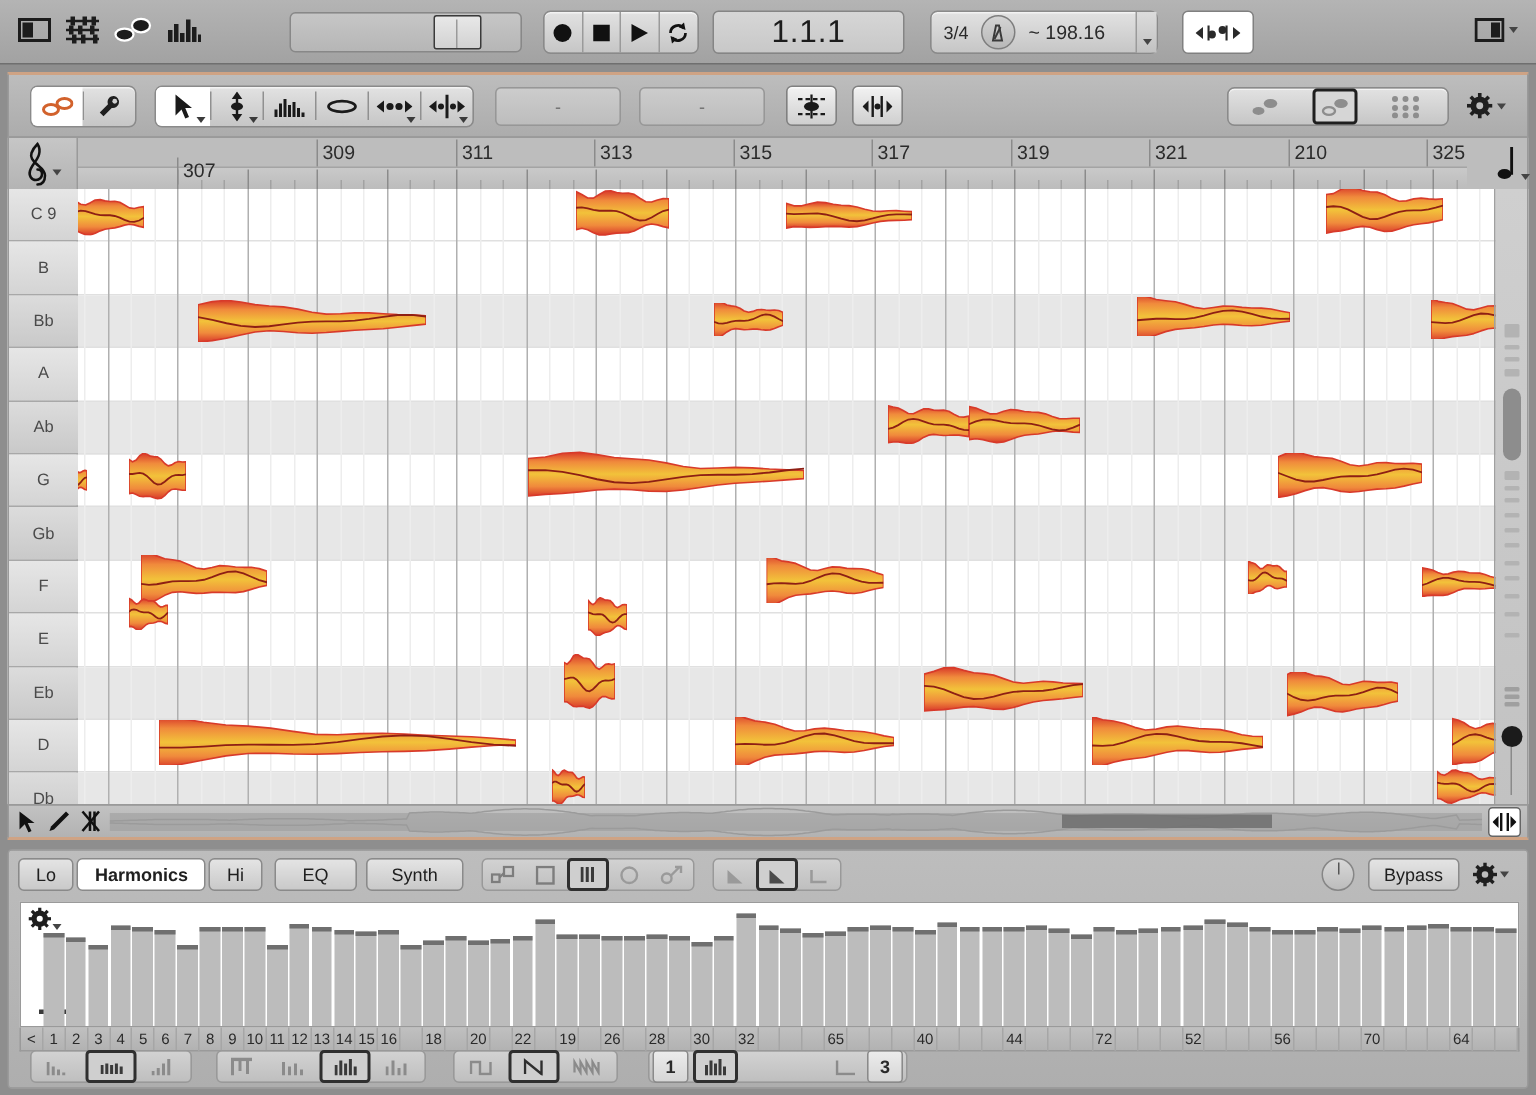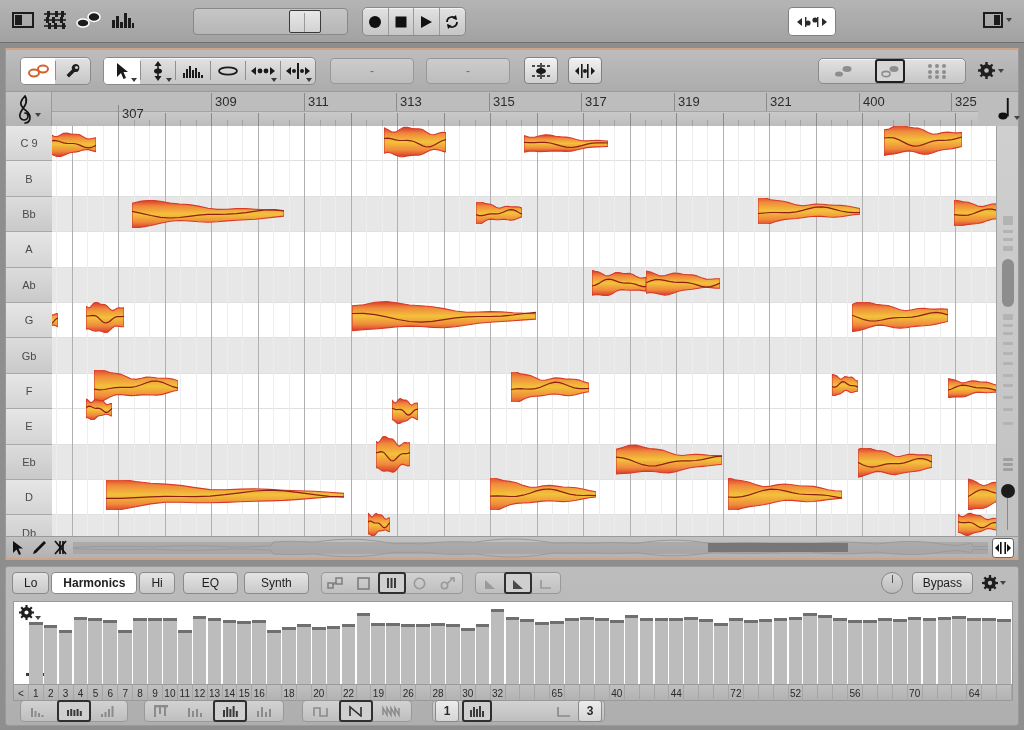--- a/index.html
+++ b/index.html
@@ -301,21 +301,37 @@
       </div>
       <div class="seg">
         <svg width="16" height="16" viewBox="0 0 16 16">
             <path d="M3 8a5 5 0 0 1 9-3M13 8a5 5 0 0 1-9 3" stroke="#111" stroke-width="1.8" fill="none"></path>
             <polygon points="12,1 13,6 8.5,4.2" fill="#111"></polygon>
             <polygon points="4,15 3,10 7.5,11.8" fill="#111"></polygon>
           </svg>
       </div>
     </div>
 
-
+    <div class="posfield">
+      <span class="txt">1.1.1</span>
+    </div>
+
+    <div class="tempobox grp">
+      <span class="tsig txt">3/4</span>
+      <div class="dial">
+        <svg width="14" height="14" viewBox="0 0 14 14">
+            <polygon points="4,12 10,12 8,2 6,2" fill="none" stroke="#3a3a3a" stroke-width="1.3"></polygon>
+            <line x1="9" y1="3" x2="5" y2="11" stroke="#3a3a3a" stroke-width="1.3"></line>
+          </svg>
+      </div>
+      <span class="bpm txt">~ 198.16</span>
+      <div class="dropcaret">
+          <i class="caret"></i>
+        </div>
+    </div>
 
     <div class="navbtn btn on">
       <svg width="30" height="14" viewBox="0 0 30 14">
         <g fill="#2a2a2a">
           <polygon points="0,7 5,3 5,11"></polygon>
             <polygon points="30,7 25,3 25,11"></polygon>
           <circle cx="11" cy="8" r="2.6"></circle>
             <circle cx="18" cy="5" r="2.6"></circle>
           <rect x="8" y="2" width="1.4" height="10"></rect>
             <rect x="20" y="2" width="1.4" height="10"></rect>
@@ -557,21 +573,21 @@
         </div>
       <div id="barlabels">
           <div class="barlab" style="left: 66px; margin-top: 12px;">307</div>
           <div class="barlab" style="left: 159px;">309</div>
           <div class="barlab" style="left: 252px;">311</div>
           <div class="barlab" style="left: 344px;">313</div>
           <div class="barlab" style="left: 437px;">315</div>
           <div class="barlab" style="left: 529px;">317</div>
           <div class="barlab" style="left: 622px;">319</div>
           <div class="barlab" style="left: 714px;">321</div>
-          <div class="barlab" style="left: 807px;">400</div>
+          <div class="barlab" style="left: 807px;">210</div>
           <div class="barlab" style="left: 899px;">325</div>
         </div>
     </div>
     <div class="noteglyph">
       <svg width="14" height="26" viewBox="0 0 14 26">
           <ellipse cx="5" cy="20" rx="4.6" ry="3.4" fill="#111"></ellipse>
           <rect x="8.8" y="2" width="1.9" height="18.5" fill="#111"></rect>
         </svg>
       <i class="caret" style="position:absolute;right:-8px;bottom:5px;"></i>
     </div>

